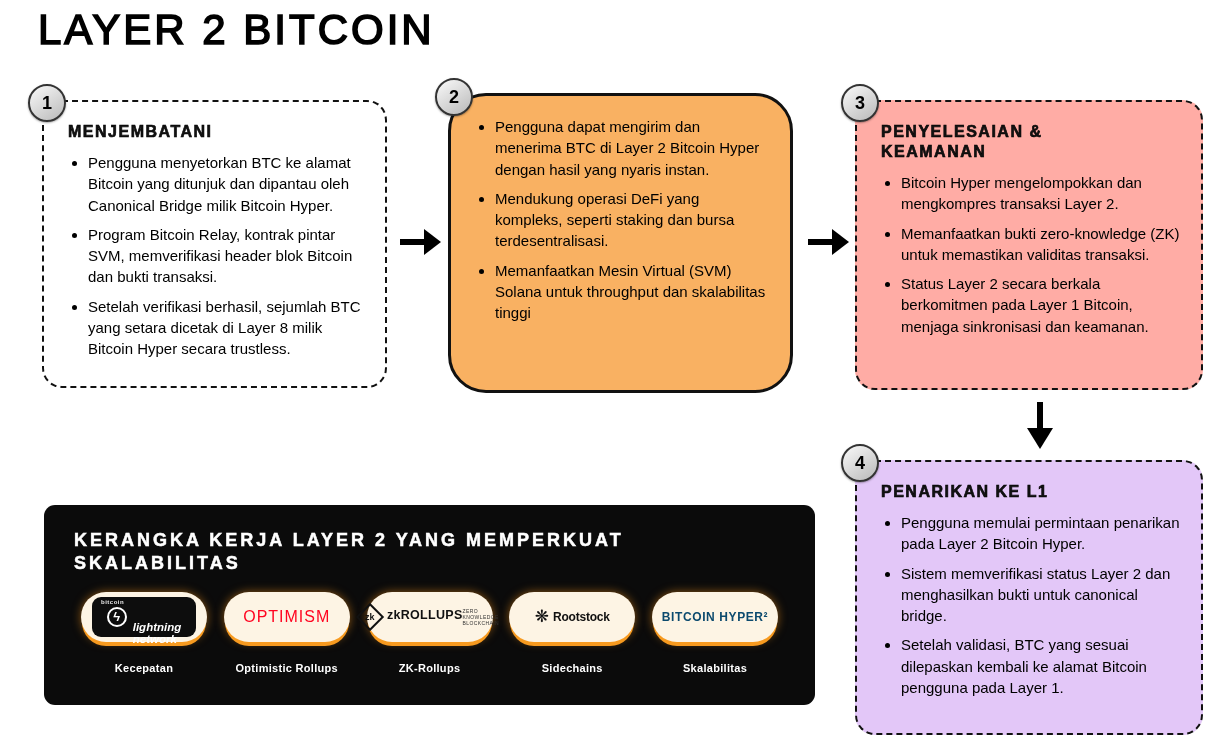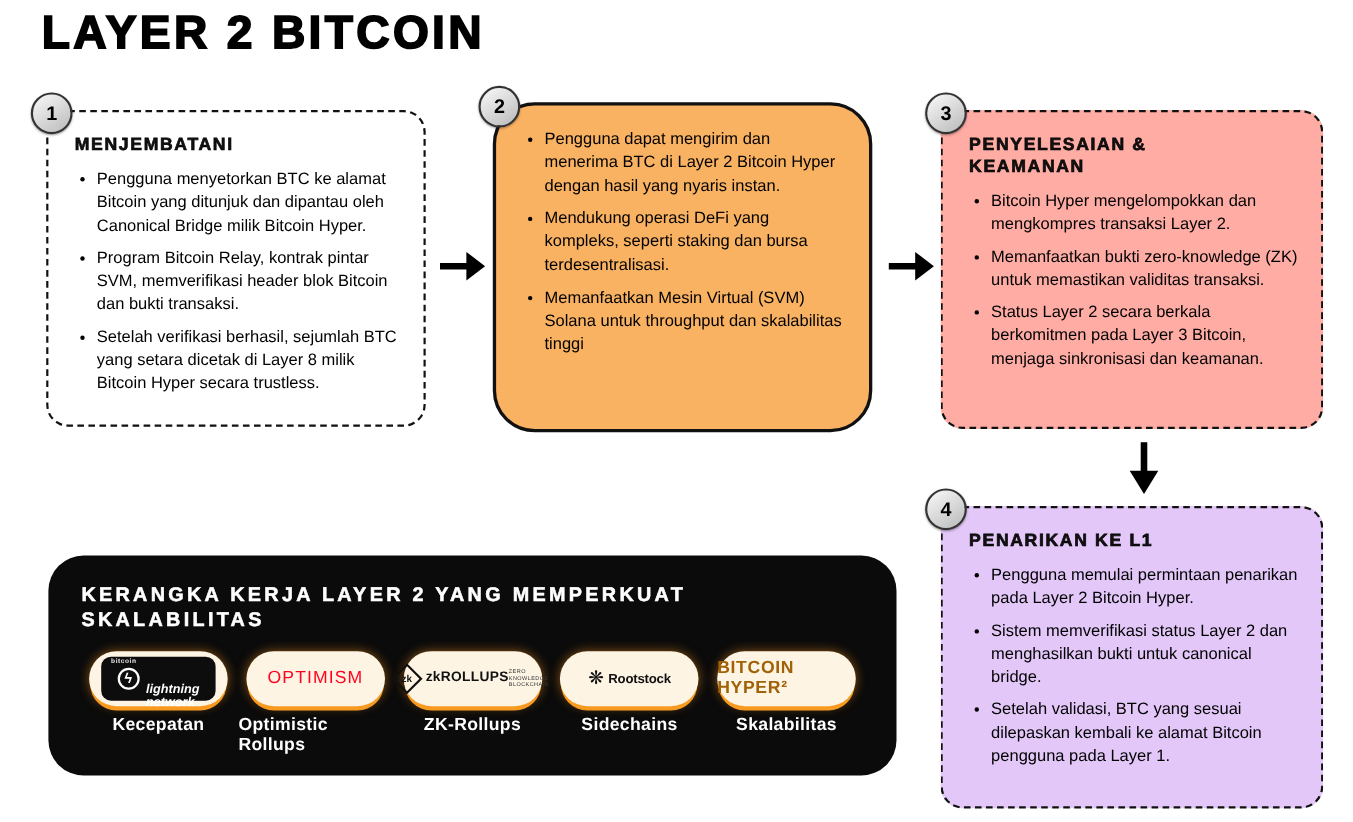--- a/index.html
+++ b/index.html
@@ -3,21 +3,21 @@
 <meta charset="utf-8">
 <style>
   * { box-sizing: border-box; }
   html,body { margin:0; padding:0; background:#ffffff; }
   .canvas {
     position:relative; width:1230px; height:747px; background:#ffffff;
     font-family:"Liberation Sans", sans-serif; color:#111; overflow:hidden;
   }
   .title {
     position:absolute; left:38px; top:6px; margin:0;
-    font-size:42px; font-weight:bold; letter-spacing:3px;
+    font-size:42px; font-weight:normal; letter-spacing:3px;
     -webkit-text-stroke:1.6px #000; color:#000;
   }
 
   
   .card { position:absolute; border-radius:20px; padding:20px 20px 14px 20px; }
   .card h2 {
     margin:0 0 10px 4px; font-size:16px; font-weight:bold; letter-spacing:1.5px;
     -webkit-text-stroke:0.6px #000; line-height:1.25;
   }
   .card ul { margin:0; padding-left:24px; }
@@ -39,34 +39,34 @@
   }
 
   .arrow { position:absolute; }
   .arrow-1 { left:398px; top:224px; }
   .arrow-2 { left:806px; top:224px; }
   .arrow-3 { left:1022px; top:400px; }
 
   
   .panel {
     position:absolute; left:44px; top:505px; width:771px; height:200px;
-    background:#0b0b0b; border-radius:32px; padding:24px 30px; color:#fff;
+    background:#0b0b0b; border-radius:11px; padding:24px 30px; color:#fff;
   }
   .panel h2 {
     margin:0; font-size:18px; font-weight:bold; letter-spacing:3px; line-height:1.3;
     -webkit-text-stroke:0.5px #fff; max-width:620px;
   }
   .logos { display:flex; justify-content:space-between; margin-top:16px; }
   .logo-col { width:140px; display:flex; flex-direction:column; align-items:center; }
   .pill {
     width:126px; height:50px; background:#fdf4e4; border-radius:26px;
     display:flex; align-items:center; justify-content:center;
     box-shadow:0 5px 0 -1px #f79a1f, 0 0 10px rgba(247,147,26,.55);
   }
-  .logo-label { margin-top:9px; font-size:16px; font-weight:bold; color:#fff; letter-spacing:.3px; }
+  .logo-label { margin-top:20px; font-size:11px; font-weight:bold; color:#fff; letter-spacing:.3px; }
 
   .ln-logo {
     width:104px; height:40px; border-radius:9px; background:#0d0d0d; position:relative;
     display:flex; align-items:center; justify-content:center; gap:6px;
   }
   .ln-prefix { position:absolute; top:2px; left:9px; font-size:6px; color:#e8e8e8; font-weight:bold; letter-spacing:.5px; }
   .ln-bolt-circle {
     width:20px; height:20px; border-radius:50%; border:2px solid #fff; color:#fff;
     display:flex; align-items:center; justify-content:center; font-size:13px; font-weight:bold; flex:0 0 auto;
   }
@@ -82,21 +82,21 @@
   }
   .zk-diamond span { transform:rotate(-45deg); font-size:9px; font-weight:bold; }
   .zk-textcol { display:flex; flex-direction:row; }
   .zk-name { font-weight:bold; font-size:12.5px; letter-spacing:.3px; }
   .zk-sub { font-size:5px; letter-spacing:.4px; color:#333; }
 
   .rootstock-logo { display:flex; align-items:center; gap:4px; color:#111; }
   .rootstock-flower { font-size:17px; line-height:1; }
   .rootstock-name { font-weight:bold; font-size:12px; letter-spacing:-.2px; }
 
-  .hyper-text { font-weight:bold; font-size:16px; letter-spacing:.6px; color:#a16207; }
+  .hyper-text { font-weight:bold; font-size:12px; letter-spacing:.6px; color:#0c4a6e; }
 </style>
 </head>
 <body>
 
 <div class="canvas">
 
   <h1 class="title">LAYER 2 BITCOIN</h1>
 
   <section class="card card-1">
     <div class="badge">
@@ -132,21 +132,21 @@
   </svg>
 
   <section class="card card-3">
     <div class="badge">
       <span>3</span>
     </div>
     <h2>PENYELESAIAN &amp; KEAMANAN</h2>
     <ul>
       <li>Bitcoin Hyper mengelompokkan dan mengkompres transaksi Layer 2.</li>
       <li>Memanfaatkan bukti zero-knowledge (ZK) untuk memastikan validitas transaksi.</li>
-      <li>Status Layer 2 secara berkala berkomitmen pada Layer 3 Bitcoin, menjaga sinkronisasi dan keamanan.</li>
+      <li>Status Layer 2 secara berkala berkomitmen pada Layer 1 Bitcoin, menjaga sinkronisasi dan keamanan.</li>
     </ul>
   </section>
 
   <svg class="arrow arrow-3" width="36" height="52" viewBox="0 0 36 52">
     <path d="M18 2 V31" stroke="#000" stroke-width="6"></path>
     <path d="M5 28 L18 49 L31 28 Z" fill="#000"></path>
   </svg>
 
   <section class="card card-4">
     <div class="badge">

